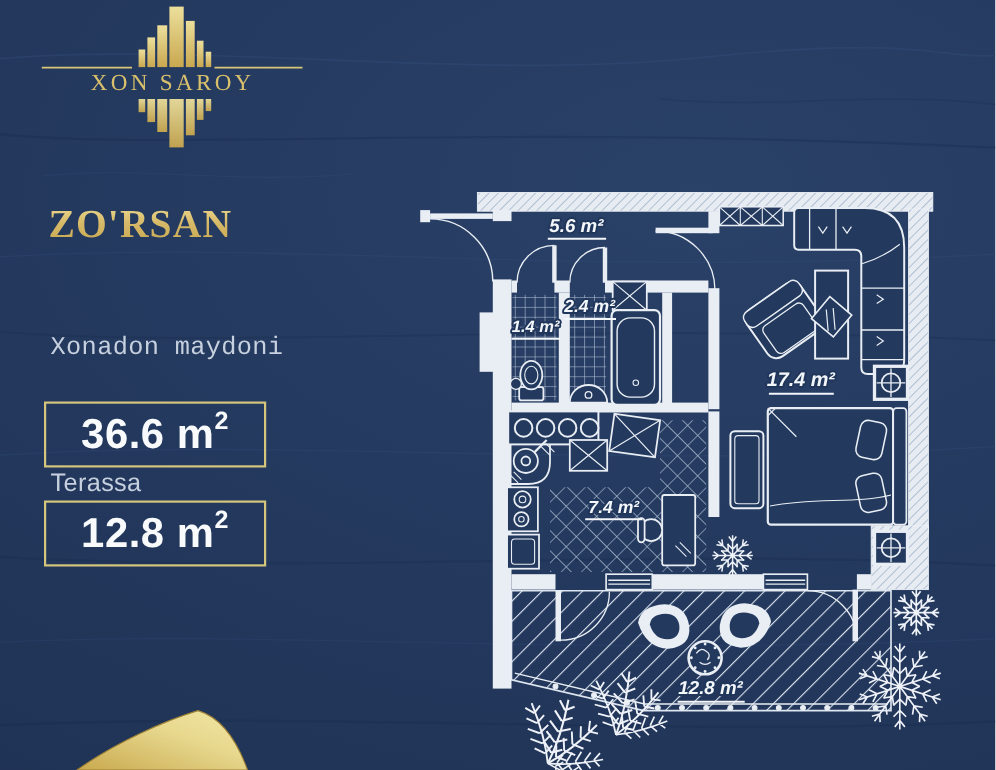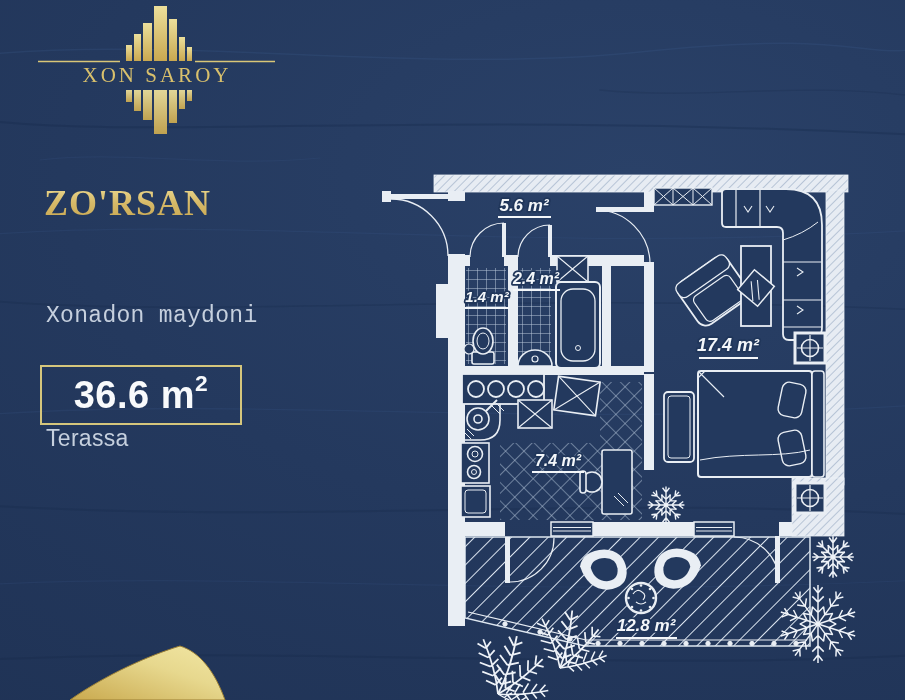--- a/index.html
+++ b/index.html
@@ -90,20 +90,23 @@
     </div>
 
     <div class="title">ZO'RSAN</div>
 
     <div class="stat-label first">Xonadon maydoni</div>
     <div class="stat-box first">
       <div class="stat-value"><span>36.6</span><span class="stat-unit"> <span>m</span><sup>2</sup></span></div>
     </div>
 
     <div class="stat-label second">Terassa</div>
+    <div class="stat-box second">
+      <div class="stat-value"><span>12.8</span><span class="stat-unit"> <span>m</span><sup>2</sup></span></div>
+    </div>
   </div>
 
   <svg id="floorplan" width="905" height="700" viewBox="0 0 905 700">
     <defs>
       <pattern id="wallHatch" width="6" height="6" patternUnits="userSpaceOnUse" patternTransform="rotate(45)">
         <rect width="6" height="6" fill="#e7ecf3"></rect>
         <line x1="0" y1="0" x2="0" y2="6" stroke="#8fa3bf" stroke-width="1.1"></line>
       </pattern>
       <pattern id="tiles" width="9" height="9" patternUnits="userSpaceOnUse">
         <path d="M9 0H0V9" fill="none" stroke="#b9c7da" stroke-width="1"></path>

